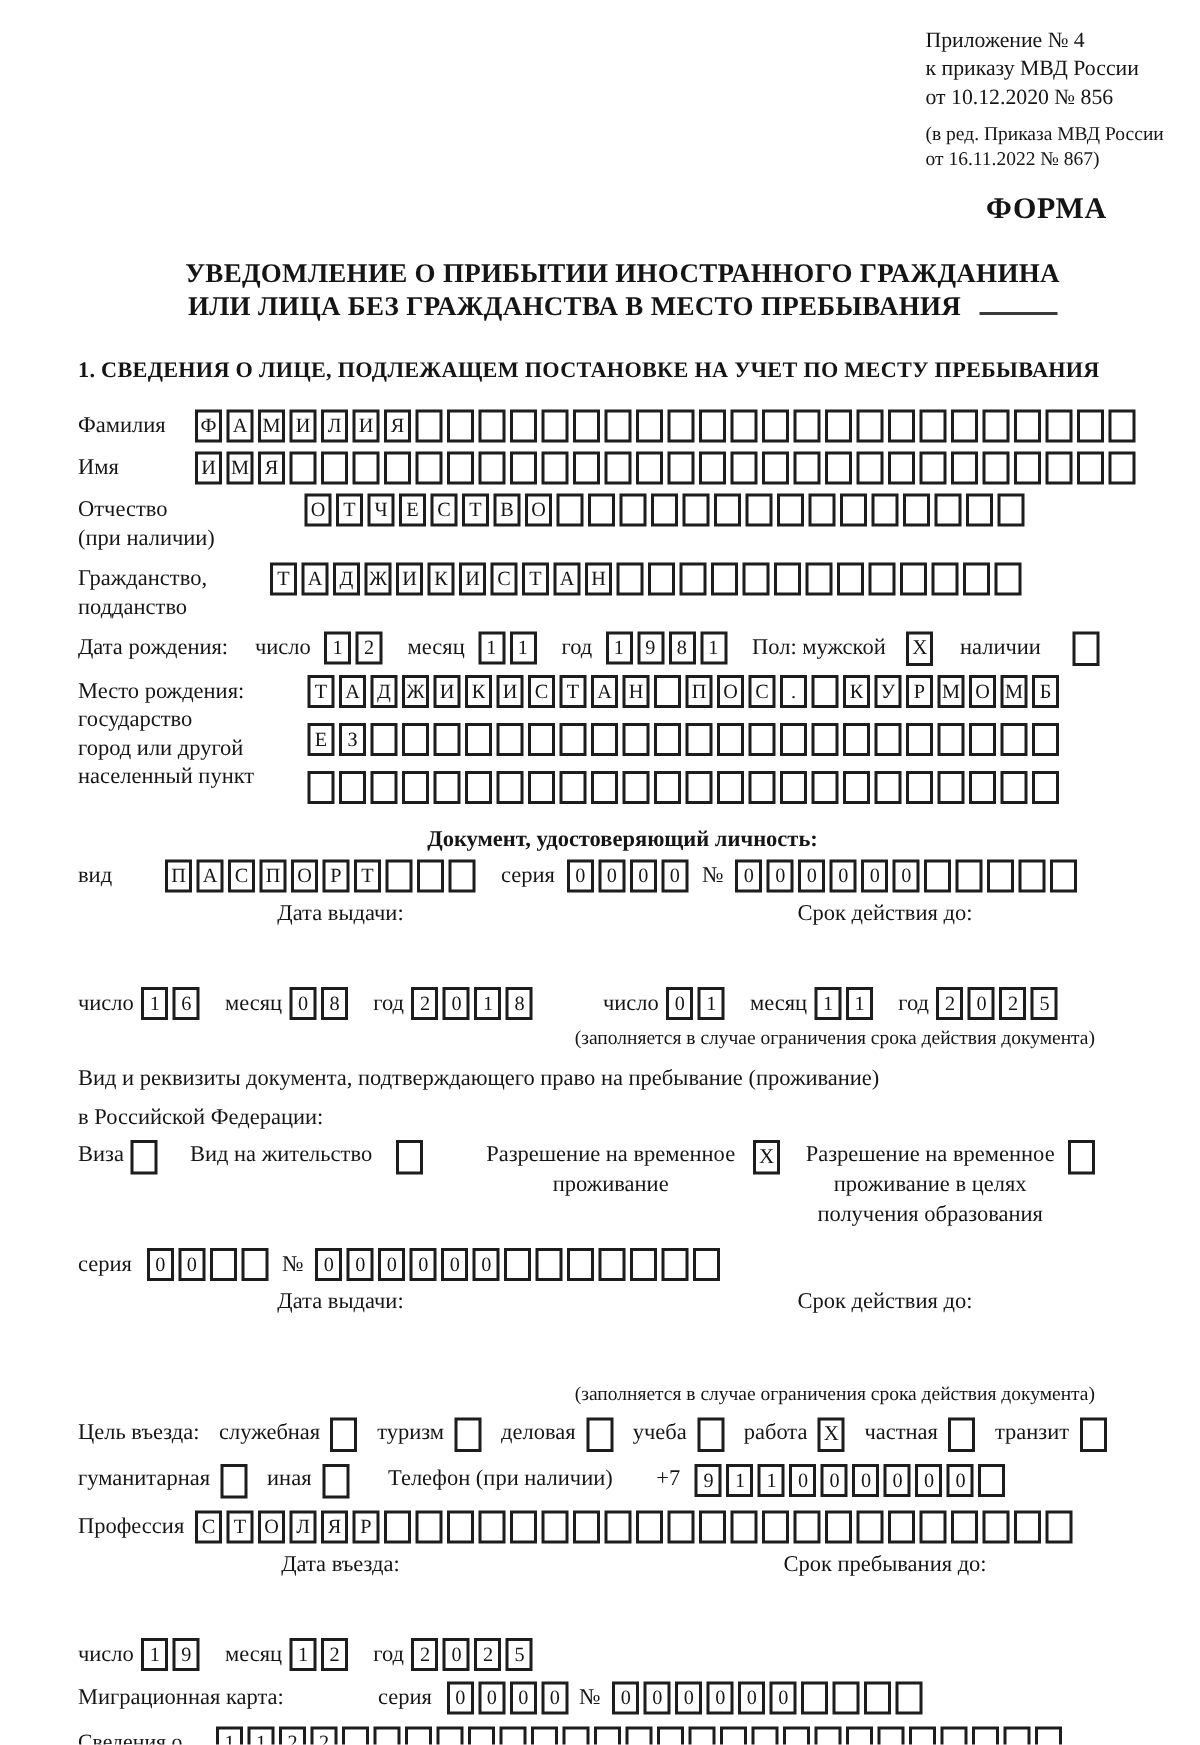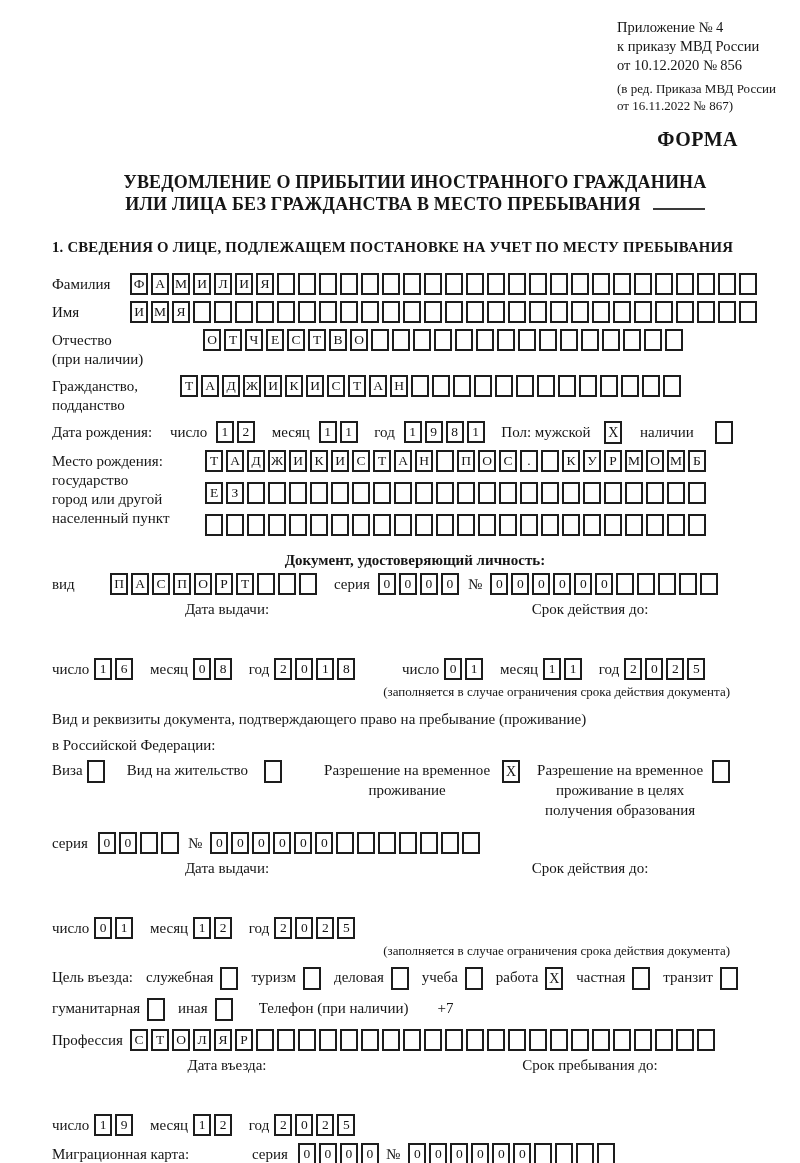--- a/index.html
+++ b/index.html
@@ -169,25 +169,20 @@
       <span class="boxrun"><span class="cb">0</span><span class="cb">0</span><span class="cb"></span><span class="cb"></span></span>
       <span class="flabel" style="margin:0 8px 0 6px">№</span>
       <span class="boxrun"><span class="cb">0</span><span class="cb">0</span><span class="cb">0</span><span class="cb">0</span><span class="cb">0</span><span class="cb">0</span><span class="cb"></span><span class="cb"></span><span class="cb"></span><span class="cb"></span><span class="cb"></span><span class="cb"></span><span class="cb"></span></span>
     </div>
 
     <div class="dhrow">
       <span class="dh1">Дата выдачи:</span>
       <span class="dh2">Срок действия до:</span>
     </div>
     <div class="drow">
-      <span class="dg">
-        <span class="lbl">число</span><span class="boxrun"><span class="cb">0</span><span class="cb">1</span></span>
-        <span class="lbl ml">месяц</span><span class="boxrun"><span class="cb">1</span><span class="cb">2</span></span>
-        <span class="lbl ml">год</span><span class="boxrun"><span class="cb">2</span><span class="cb">0</span><span class="cb">2</span><span class="cb">5</span></span>
-      </span>
     </div>
     <div class="note">(заполняется в случае ограничения срока действия документа)</div>
 
     <div class="prow">
       <span class="olabel">Цель въезда:</span>
       <span class="olabel" style="margin-left:6px">служебная</span>
       <span class="checkbox"></span>
       <span class="olabel gap">туризм</span>
       <span class="checkbox"></span>
       <span class="olabel gap">деловая</span>
@@ -202,20 +197,21 @@
       <span class="checkbox"></span>
     </div>
 
     <div class="prow indent">
       <span class="olabel">гуманитарная</span>
       <span class="checkbox"></span>
       <span class="olabel gap">иная</span>
       <span class="checkbox"></span>
       <span class="olabel" style="margin-left:26px">Телефон (при наличии)</span>
       <span class="phonepfx">+7</span>
+      <span class="boxrun"><span class="cb">9</span><span class="cb">1</span><span class="cb">1</span><span class="cb">0</span><span class="cb">0</span><span class="cb">0</span><span class="cb">0</span><span class="cb">0</span><span class="cb">0</span><span class="cb"></span></span>
     </div>
 
     <div class="frow">
       <span class="flabel w68" style="margin-right:10px">Профессия</span>
       <span class="boxrun"><span class="cb">С</span><span class="cb">Т</span><span class="cb">О</span><span class="cb">Л</span><span class="cb">Я</span><span class="cb">Р</span><span class="cb"></span><span class="cb"></span><span class="cb"></span><span class="cb"></span><span class="cb"></span><span class="cb"></span><span class="cb"></span><span class="cb"></span><span class="cb"></span><span class="cb"></span><span class="cb"></span><span class="cb"></span><span class="cb"></span><span class="cb"></span><span class="cb"></span><span class="cb"></span><span class="cb"></span><span class="cb"></span><span class="cb"></span><span class="cb"></span><span class="cb"></span><span class="cb"></span></span>
     </div>
 
     <div class="dhrow">
       <span class="dh1">Дата въезда:</span>
       <span class="dh2">Срок пребывания до:</span>

